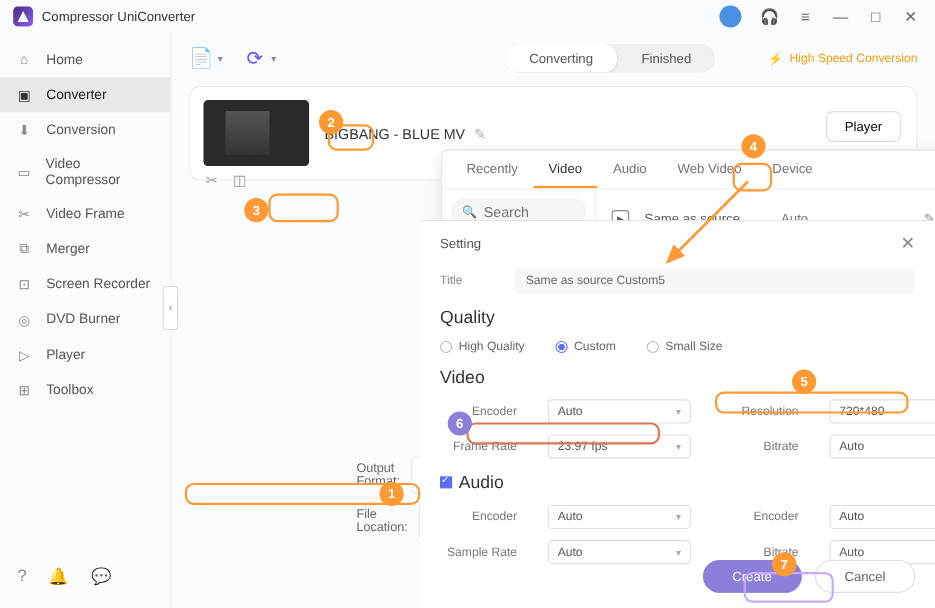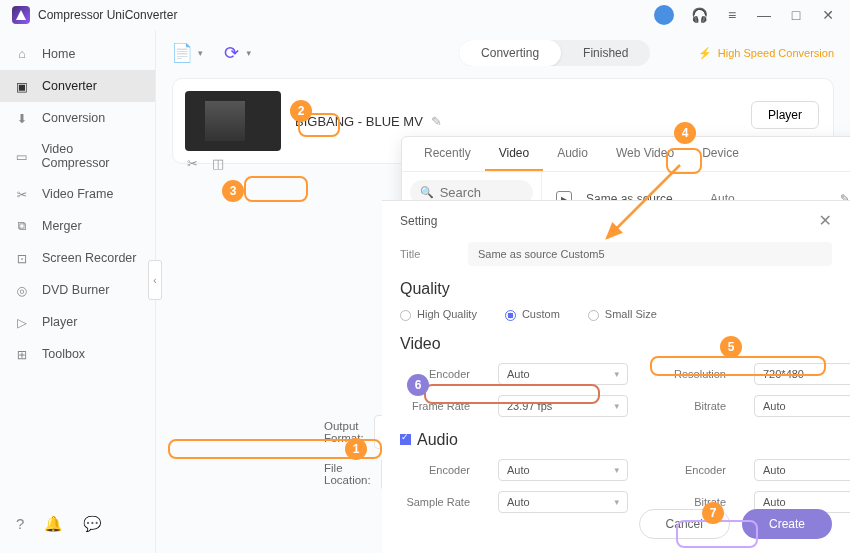--- a/index.html
+++ b/index.html
@@ -304,22 +304,22 @@
     <div class="sel">
         <span>Auto</span>
         <span class="arr">▾</span>
       </div>
     <label>Bitrate</label>
     <div class="sel">
         <span>Auto</span>
       </div>
   </div>
   <div class="sp-btns">
+    <button class="btn btn-create">Create</button>
     <button class="btn btn-cancel">Cancel</button>
-    <button class="btn btn-create">Create</button>
   </div>
 </div>
 
 <div class="ann" style="top:439px; left:168px; width:214px; height:20px;"></div>
 <div class="ann-c" style="top:438px; left:345px;">1</div>
 <div class="ann" style="top:113px; left:298px; width:42px; height:24px;"></div>
 <div class="ann-c" style="top:100px; left:290px;">2</div>
 <div class="ann" style="top:176px; left:244px; width:64px; height:26px;"></div>
 <div class="ann-c" style="top:180px; left:222px;">3</div>
 <div class="ann" style="top:148px; left:666px; width:36px; height:26px;"></div>

